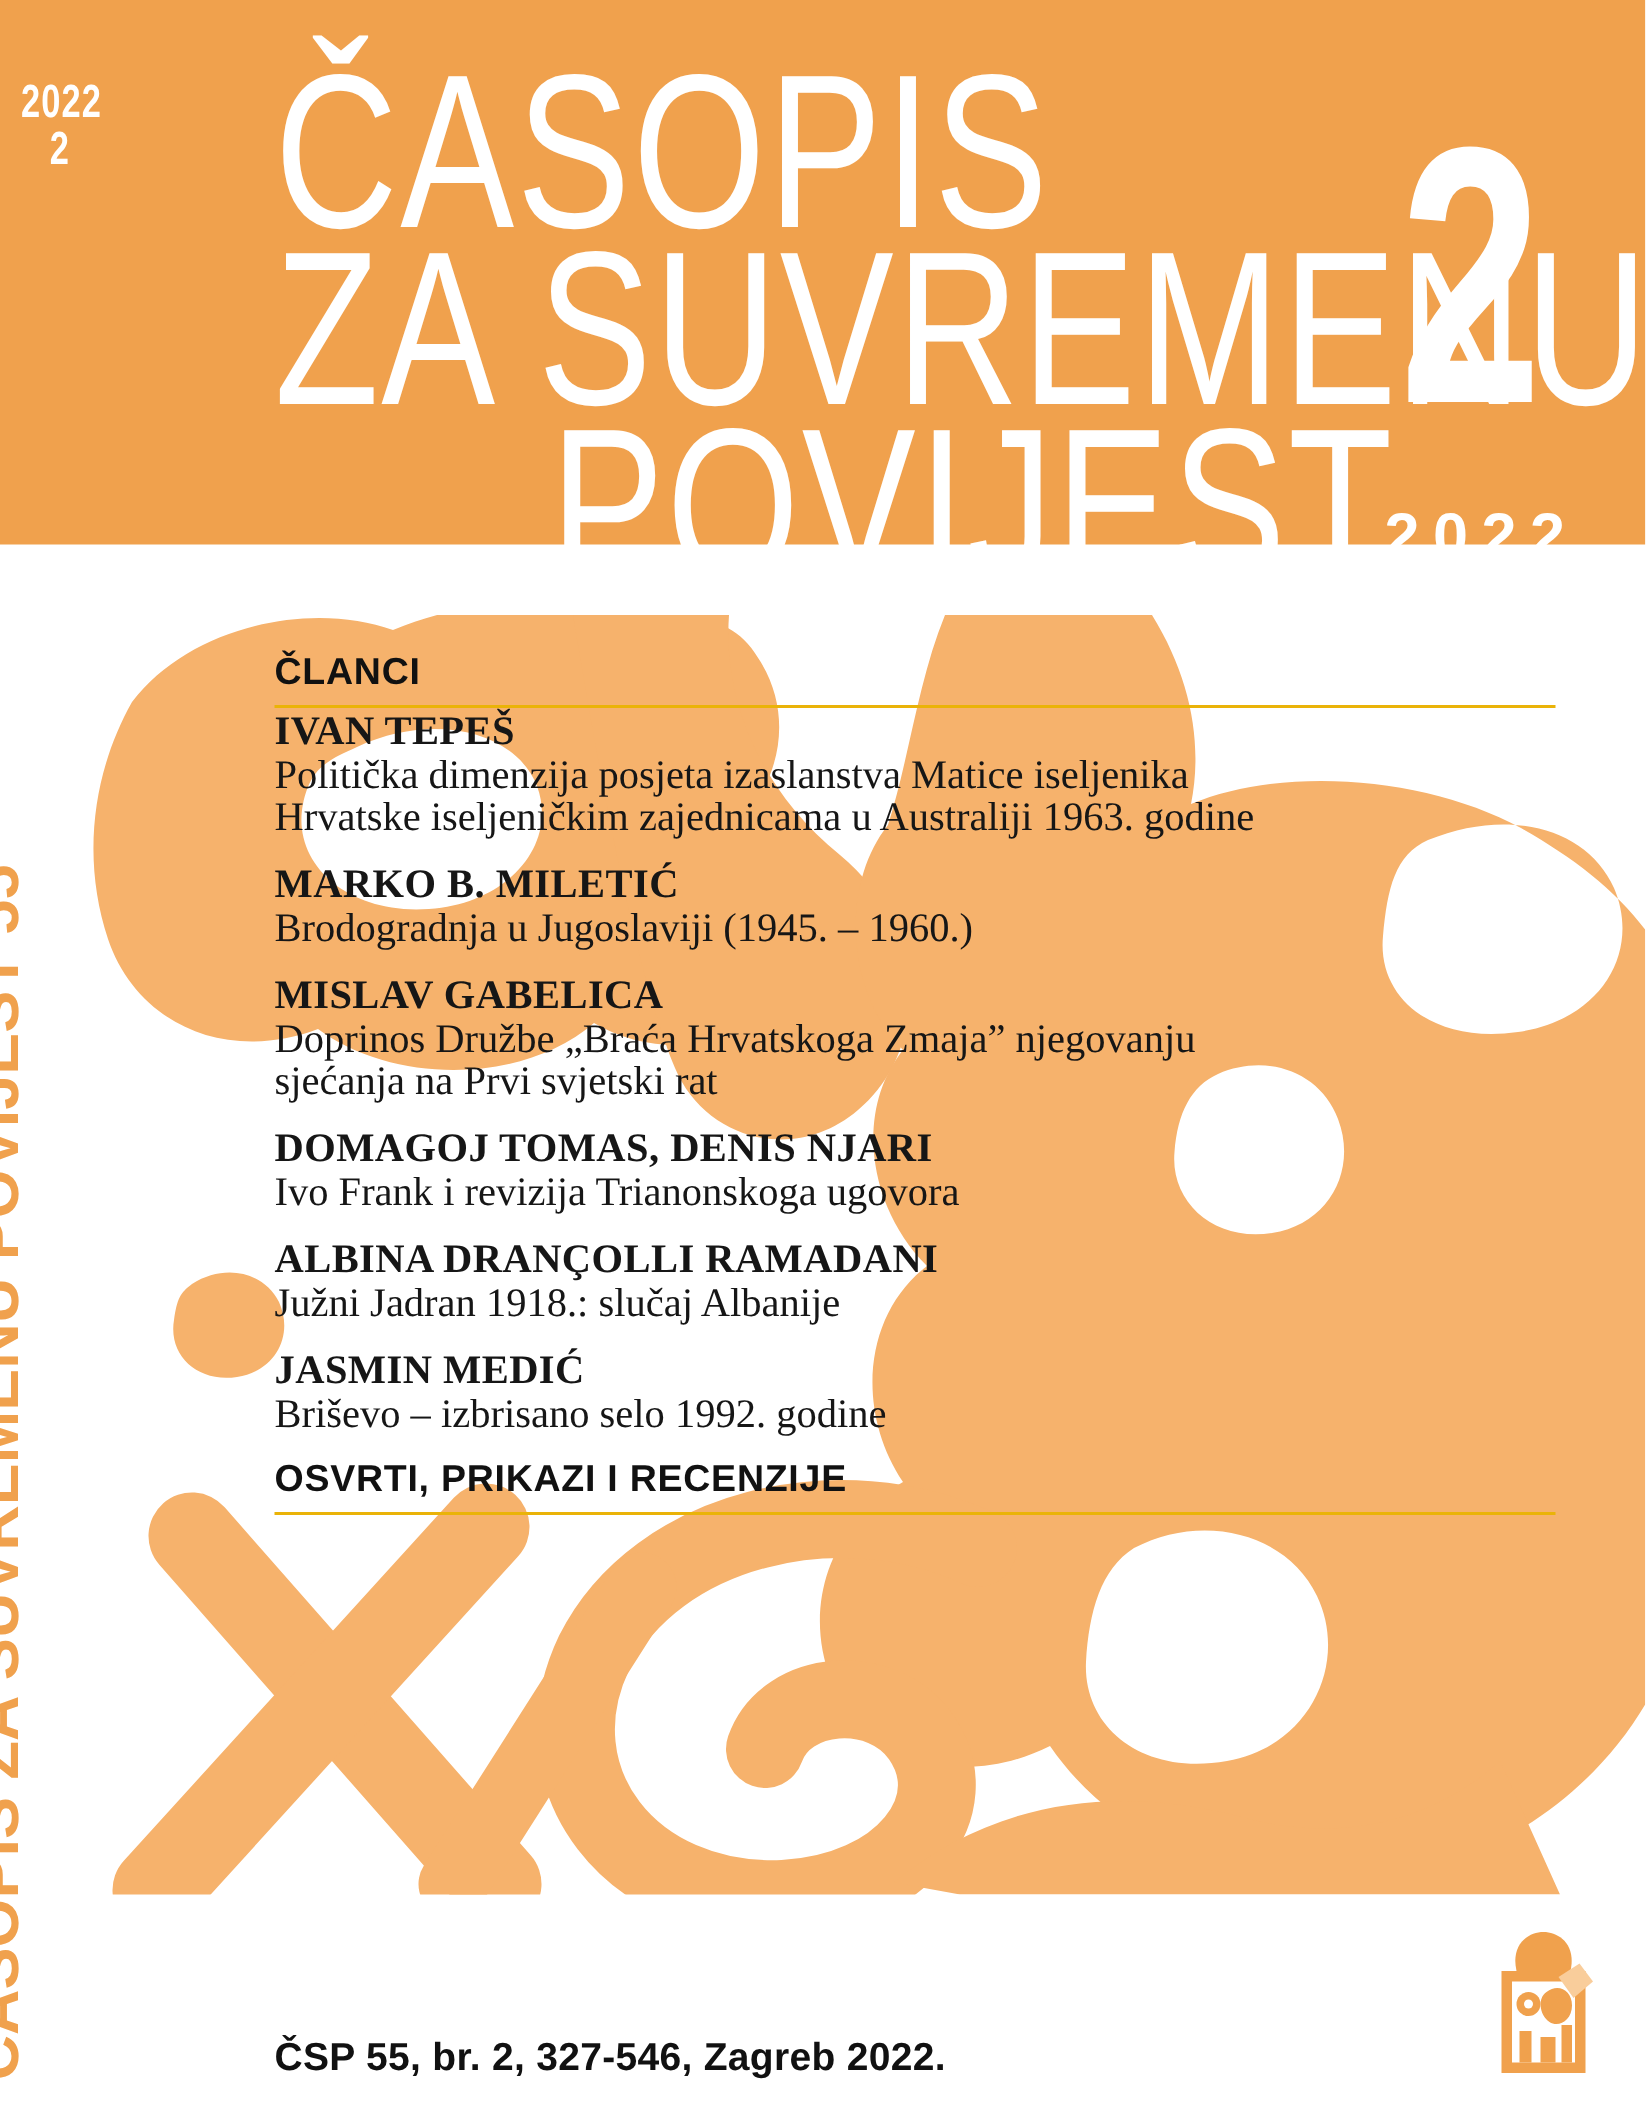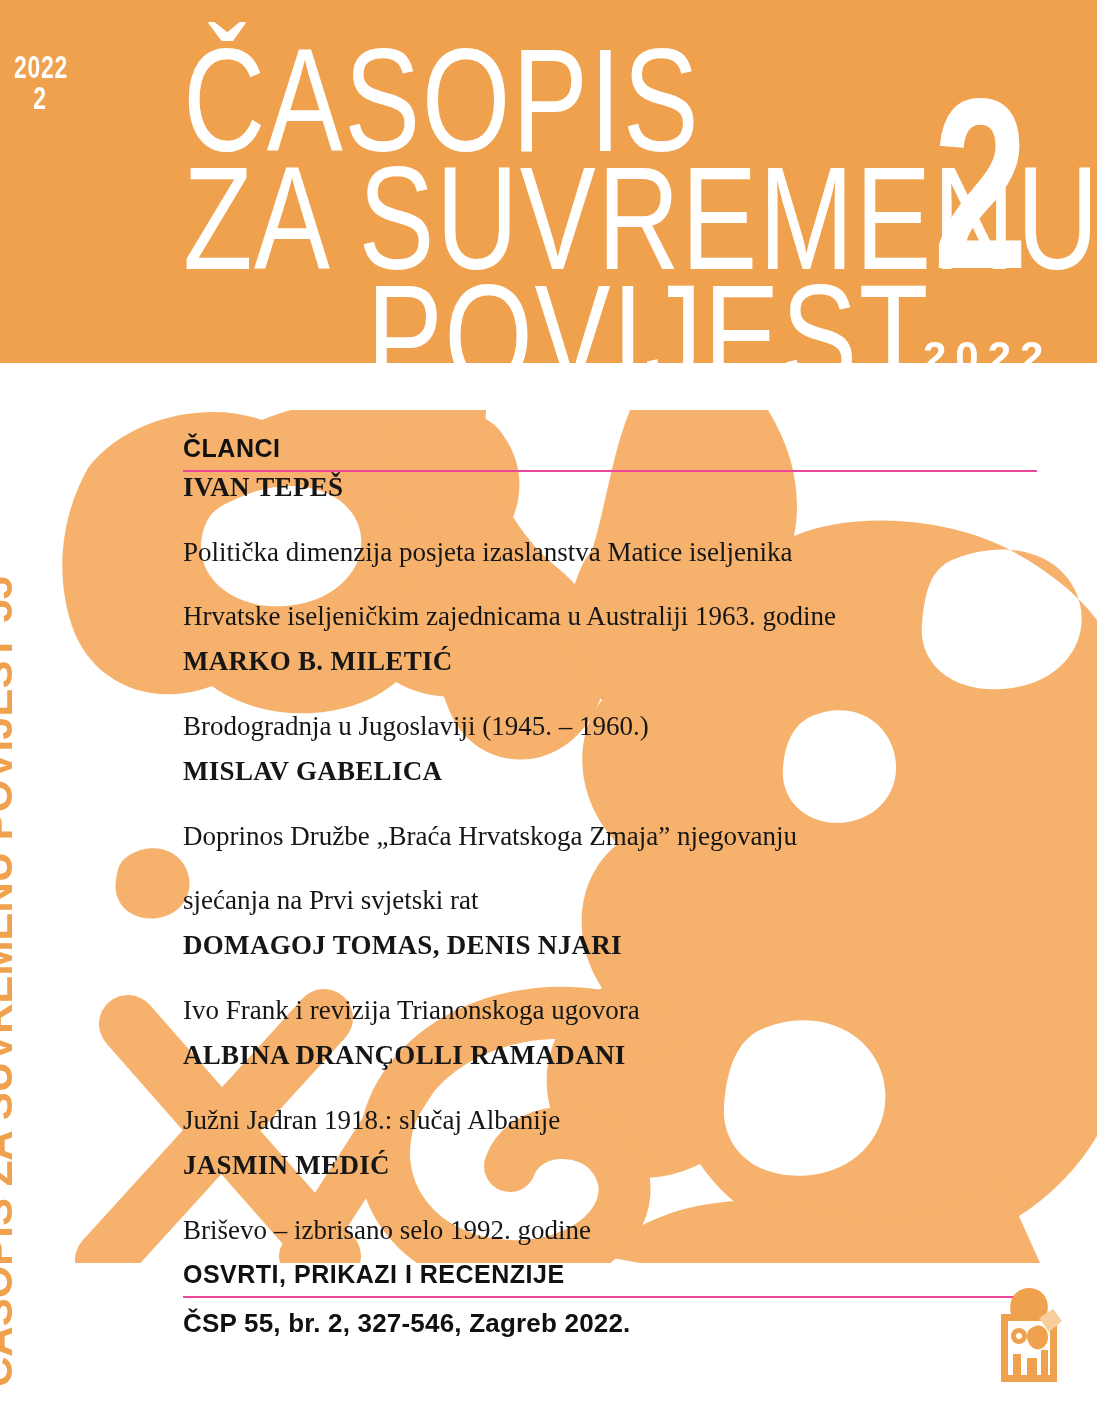--- a/index.html
+++ b/index.html
@@ -34,29 +34,29 @@
   
   .spine {
     position:absolute; left:22px; bottom:30px; transform:rotate(-90deg);
     transform-origin:left bottom; color:#F0A14D; font-weight:bold; font-size:42px;
     white-space:nowrap; letter-spacing:0px;
   }
   
   .toc { position:absolute; left:183px; top:434px; width:854px; color:#111; }
   .toc-heading {
     font-size:25px; font-weight:bold; letter-spacing:0.5px; color:#111;
-    border-bottom:2px solid #ec4899; padding-bottom:7px;
+    border-bottom:2px solid #eab308; padding-bottom:7px;
   }
   .toc-entries { }
   .entry { margin-bottom:16px; font-family:"Liberation Serif", serif; color:#161616; }
   .entry .authors { font-weight:bold; font-size:27px; line-height:30px; letter-spacing:0.3px; }
-  .entry .tline  { font-size:27px; line-height:28px;margin-top:36px; }
+  .entry .tline  { font-size:27px; line-height:28px; }
   
   .citation {
-    position:absolute; left:183px; top:1308px; font-size:26px; font-weight:bold;
+    position:absolute; left:183px; top:1356px; font-size:26px; font-weight:bold;
     color:#111; letter-spacing:0.2px;
   }
   .publisher { position:absolute; right:34px; top:1288px; display:flex; align-items:flex-end; gap:6px; }
   .pub-text {
     text-align:right; color:#F0A14D; font-weight:bold; font-size:25px; line-height:23px;
     letter-spacing:1.5px; margin-bottom:8px; white-space:nowrap;
   }
 </style>
 </head>
 <body>

